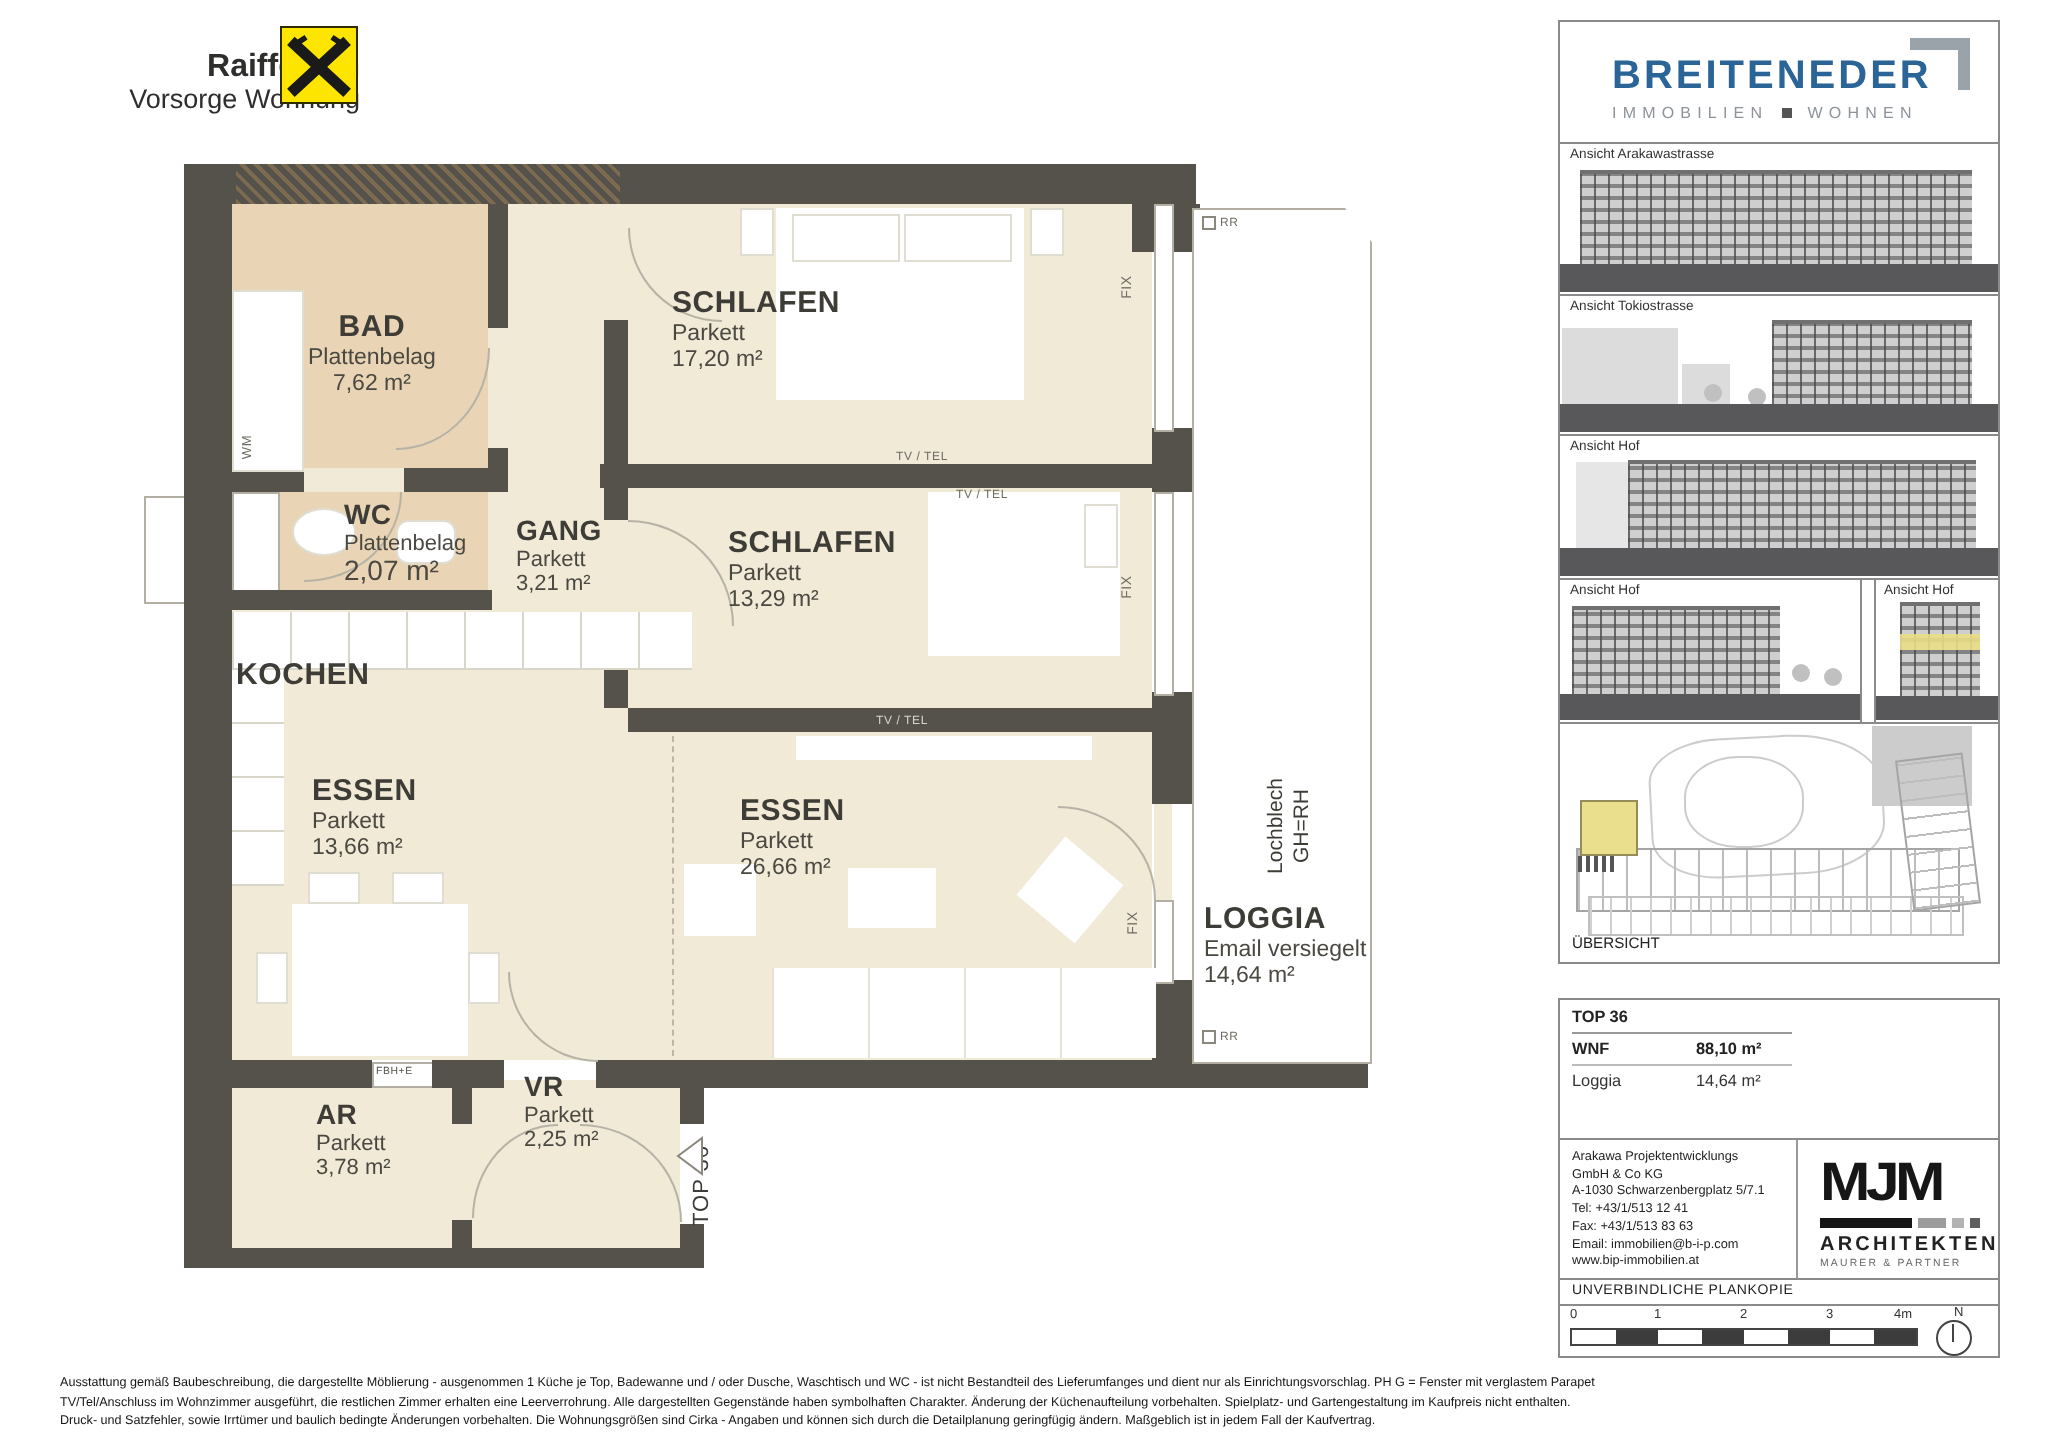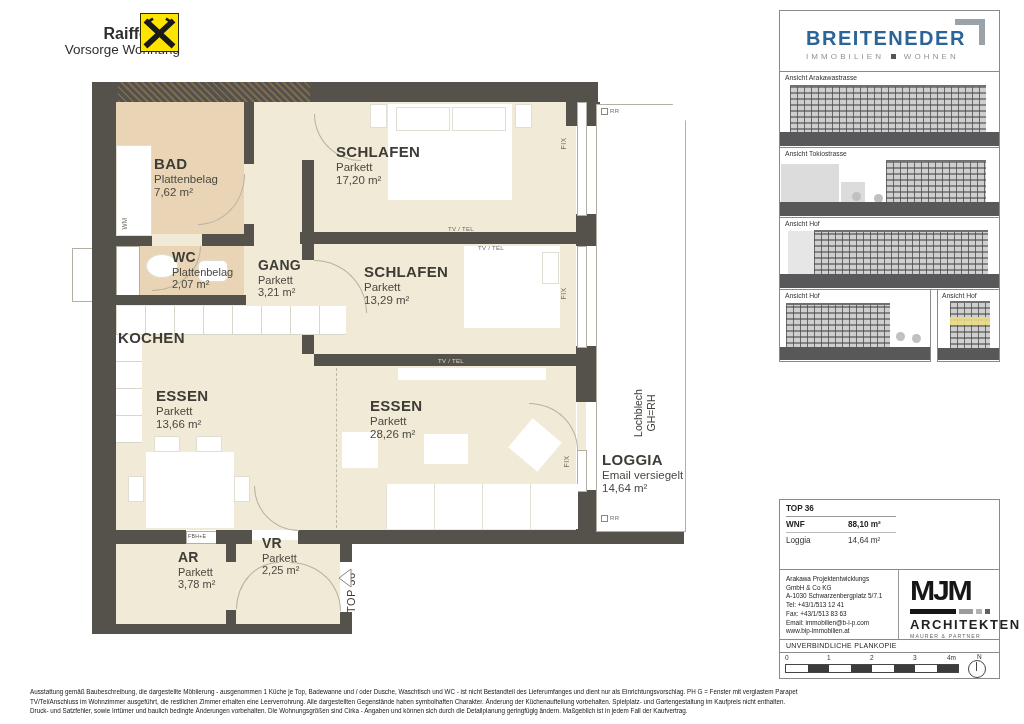--- a/index.html
+++ b/index.html
@@ -37,21 +37,21 @@
   .ground{position:absolute;left:0;right:0;background:#58585a;}
   .tree{position:absolute;width:9px;height:9px;border-radius:50%;background:#c0c0c0;}
   .bre-name{color:#2b6497;font-weight:bold;font-size:20px;letter-spacing:1.5px;}
   .bre-sub{color:#8d939a;font-size:8px;letter-spacing:3.1px;margin-top:2px;}
   .bre-corner{position:absolute;width:24px;height:20px;border-top:6px solid #9aa2aa;border-right:6px solid #9aa2aa;}
   .ov-shape{position:absolute;border:1px solid #cccccc;background:transparent;}
   .info-row{position:absolute;left:6px;right:6px;font-size:8px;color:#222;}
   .unit-row{position:absolute;left:6px;right:6px;font-size:8.2px;color:#222;}
   .mjm{font-weight:800;font-size:27px;letter-spacing:-2px;color:#161616;transform:scaleX(1.12);transform-origin:left;}
   .mjm-bar{display:flex;align-items:center;height:5px;margin:2px 0 3px 0;}
-  .arch1{font-size:13px;font-weight:bold;letter-spacing:1.6px;color:#222;text-align:center;}
+  .arch1{font-size:10px;font-weight:bold;letter-spacing:1.6px;color:#222;text-align:center;}
   .arch2{font-size:5.2px;letter-spacing:1.1px;color:#666;margin-top:1px;}
   .contact{font-size:6.4px;line-height:8.7px;color:#222;}
   .scale-num{position:absolute;top:1px;font-size:6.5px;color:#333;}
   .seg{height:7px;}
   .footer-line{font-size:6.3px;line-height:9.6px;color:#161616;white-space:nowrap;}
 </style>
 </head>
 <body>
 
 <div id="page">
@@ -162,29 +162,29 @@
       <div class="abs furn" style="left:424px;top:434px;width:44px;height:30px;"></div>
       <div class="abs furn" style="left:516px;top:426px;width:38px;height:38px;transform:rotate(40deg);"></div>
       <div class="abs furn" style="left:398px;top:368px;width:148px;height:12px;"></div>
       <div class="abs furn-b" style="left:116px;top:145px;width:34px;height:89px;"></div>
       <div class="abs furn-b" style="left:146px;top:254px;width:30px;height:22px;border-radius:50%;"></div>
       <div class="abs furn-b" style="left:198px;top:260px;width:28px;height:20px;border-radius:6px;"></div>
     </div>
 
     <div class="abs dash-line" style="left:336px;top:368px;width:0;height:160px;"></div>
 
-    <div class="abs room-label" style="left:154px;top:156px;">
+    <div class="abs room-label" style="left:154px;top:156px;text-align:center;">
       <div class="rname">BAD</div>
       <div class="rsub">Plattenbelag</div>
       <div class="rsub">7,62 m²</div>
     </div>
     <div class="abs room-label" style="left:172px;top:250px;">
       <div class="rname-sm">WC</div>
       <div class="rsub" style="font-size:11px;">Plattenbelag</div>
-      <div class="rsub" style="font-size:11px;">2,07 m²</div>
+      <div class="rsub" style="font-size:14px;">2,07 m²</div>
     </div>
     <div class="abs room-label" style="left:258px;top:258px;">
       <div class="rname-sm">GANG</div>
       <div class="rsub" style="font-size:11px;">Parkett</div>
       <div class="rsub" style="font-size:11px;">3,21 m²</div>
     </div>
     <div class="abs room-label" style="left:118px;top:330px;">
       <div class="rname">KOCHEN</div>
     </div>
     <div class="abs room-label" style="left:156px;top:388px;">
@@ -198,23 +198,23 @@
       <div class="rsub">17,20 m²</div>
     </div>
     <div class="abs room-label" style="left:364px;top:264px;">
       <div class="rname">SCHLAFEN</div>
       <div class="rsub">Parkett</div>
       <div class="rsub">13,29 m²</div>
     </div>
     <div class="abs room-label" style="left:370px;top:398px;">
       <div class="rname">ESSEN</div>
       <div class="rsub">Parkett</div>
-      <div class="rsub">28,26 m²</div>
-    </div>
-    <div class="abs room-label" style="left:158px;top:550px;margin-left:20px;">
+      <div class="rsub">26,66 m²</div>
+    </div>
+    <div class="abs room-label" style="left:158px;top:550px;">
       <div class="rname-sm">AR</div>
       <div class="rsub" style="font-size:11px;">Parkett</div>
       <div class="rsub" style="font-size:11px;">3,78 m²</div>
     </div>
     <div class="abs room-label" style="left:262px;top:536px;">
       <div class="rname-sm">VR</div>
       <div class="rsub" style="font-size:11px;">Parkett</div>
       <div class="rsub" style="font-size:11px;">2,25 m²</div>
     </div>
 
@@ -278,20 +278,31 @@
         <div class="ground" style="bottom:1px;height:13px;"></div>
       </div>
       <div class="sb-box" style="top:0;left:158px;width:63px;height:73px;">
         <div class="elev-label" style="left:4px;">Ansicht Hof</div>
         <div class="bldg" style="left:12px;top:11px;width:40px;height:48px;"></div>
         <div class="abs" style="left:12px;top:27px;width:40px;height:8px;background:#e9dc86;opacity:.9;"></div>
         <div class="ground" style="bottom:1px;height:12px;"></div>
       </div>
     </div>
 
+    <div class="sb-box" style="top:351px;width:221px;height:121px;">
+      <div class="ov-shape" style="left:45px;top:6px;width:115px;height:68px;border-radius:30% 40% 35% 30%;transform:rotate(-3deg);"></div>
+      <div class="ov-shape" style="left:62px;top:16px;width:58px;height:44px;border-radius:45%;"></div>
+      <div class="abs" style="left:156px;top:1px;width:50px;height:40px;background:#cccccc;"></div>
+      <div class="ov-shape" style="left:8px;top:62px;width:190px;height:30px;border-color:#a5a5a5;background-image:repeating-linear-gradient(90deg,#bdbdbd 0 1px,transparent 1px 12px);"></div>
+      <div class="ov-shape" style="left:14px;top:86px;width:186px;height:18px;border-color:#c0c0c0;background-image:repeating-linear-gradient(90deg,#d0d0d0 0 1px,transparent 1px 10px);"></div>
+      <div class="ov-shape" style="left:172px;top:16px;width:32px;height:74px;border-color:#a5a5a5;background-image:repeating-linear-gradient(0deg,#bdbdbd 0 1px,transparent 1px 9px);transform:rotate(-7deg);"></div>
+      <div class="abs" style="left:10px;top:38px;width:27px;height:26px;background:#eadf8d;border:1px solid #958d58;"></div>
+      <div class="abs" style="left:9px;top:66px;width:18px;height:8px;background:repeating-linear-gradient(90deg,#555 0 2px,transparent 2px 4px);"></div>
+      <div class="abs" style="left:6px;top:105px;font-size:7.6px;color:#222;">ÜBERSICHT</div>
+    </div>
 
 
     <div class="sb-box" style="top:489px;width:221px;height:71px;">
       <div class="unit-row" style="top:4px;font-weight:bold;border-bottom:1px solid #999;padding-bottom:3px;width:110px;">TOP 36</div>
       <div class="unit-row" style="top:20px;font-weight:bold;border-bottom:1px solid #bbb;padding-bottom:3px;width:110px;">
         <span>WNF</span>
         <span style="position:absolute;left:62px;">88,10 m²</span>
       </div>
       <div class="unit-row" style="top:36px;color:#333;">
         <span>Loggia</span>

